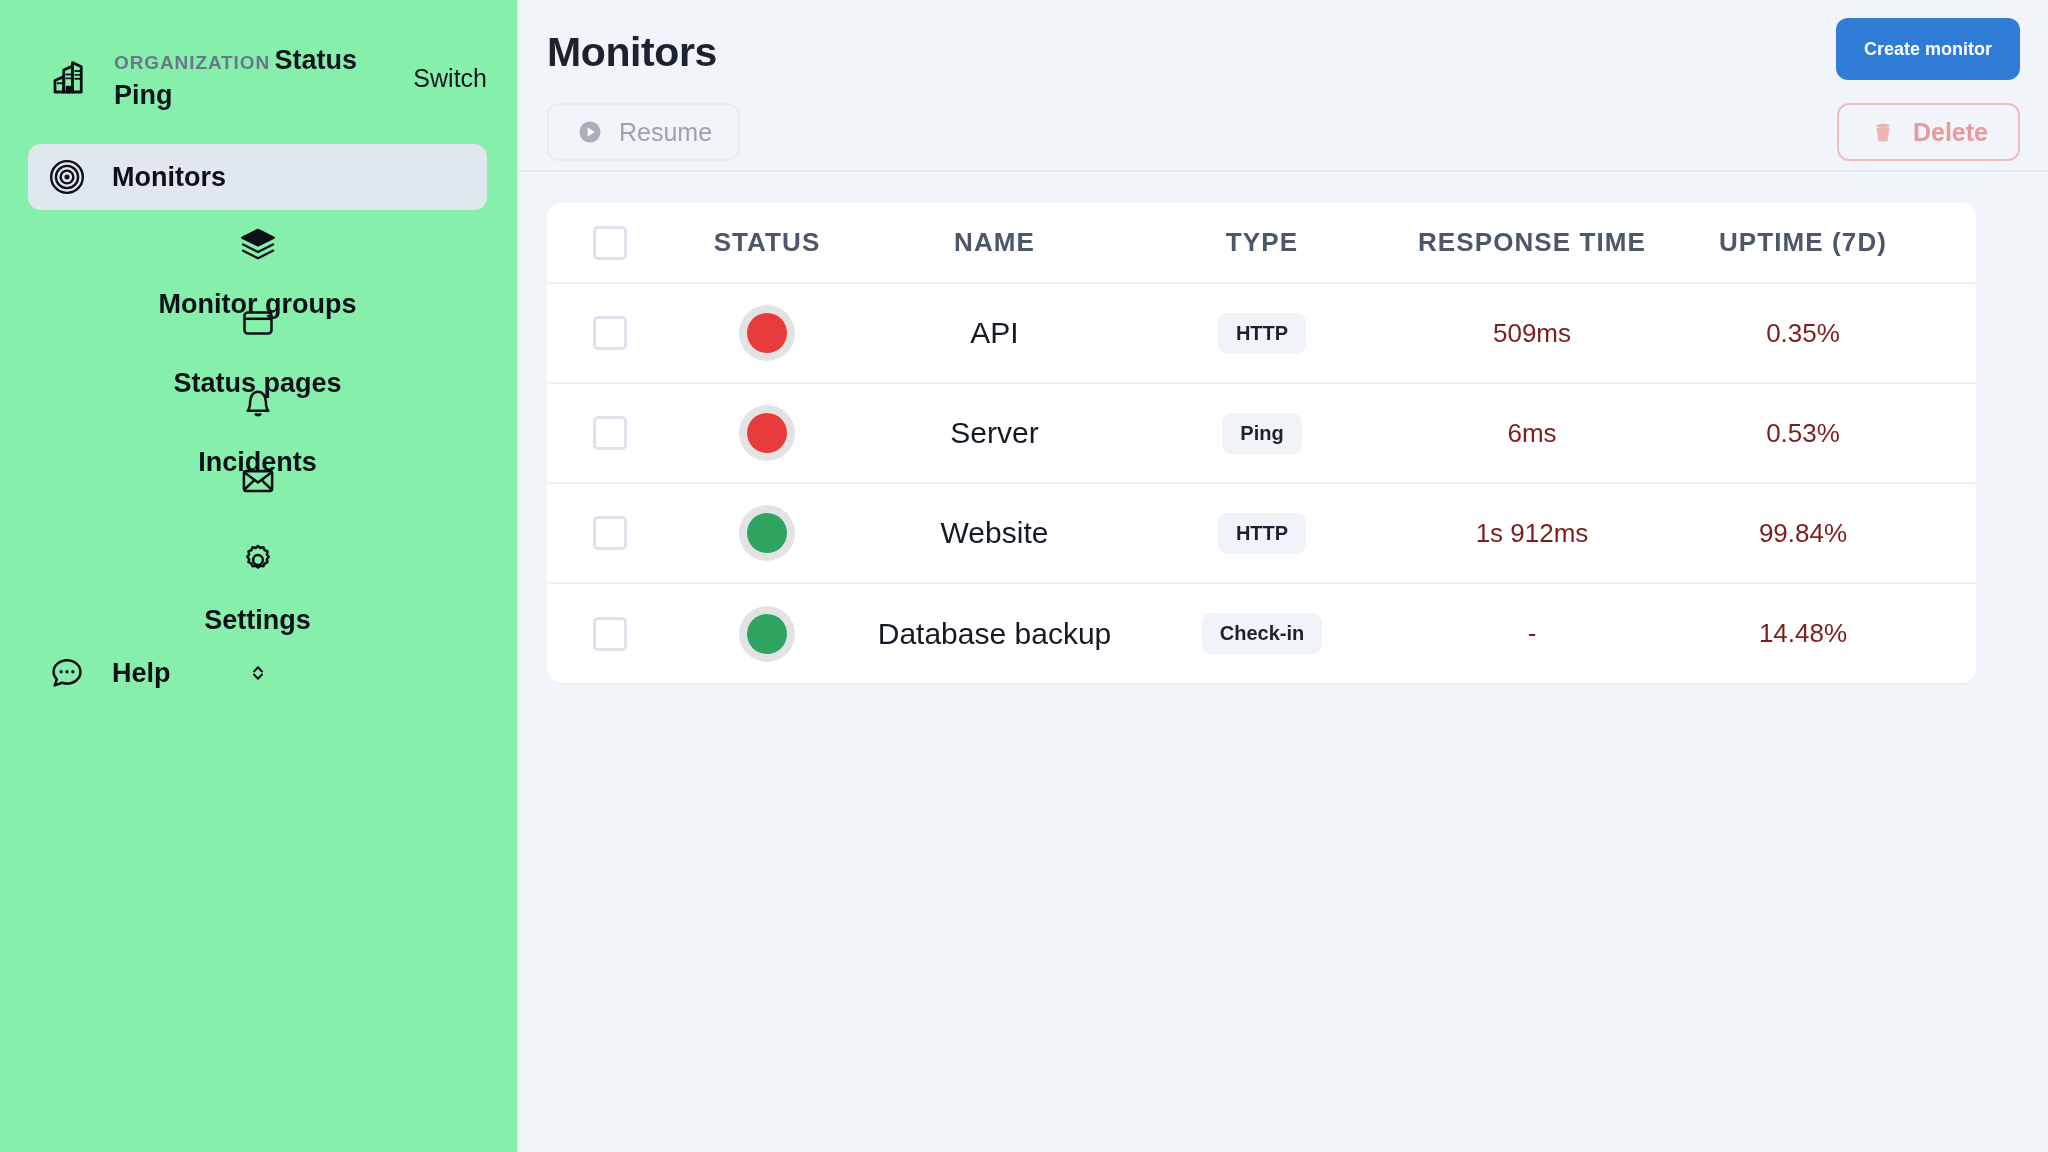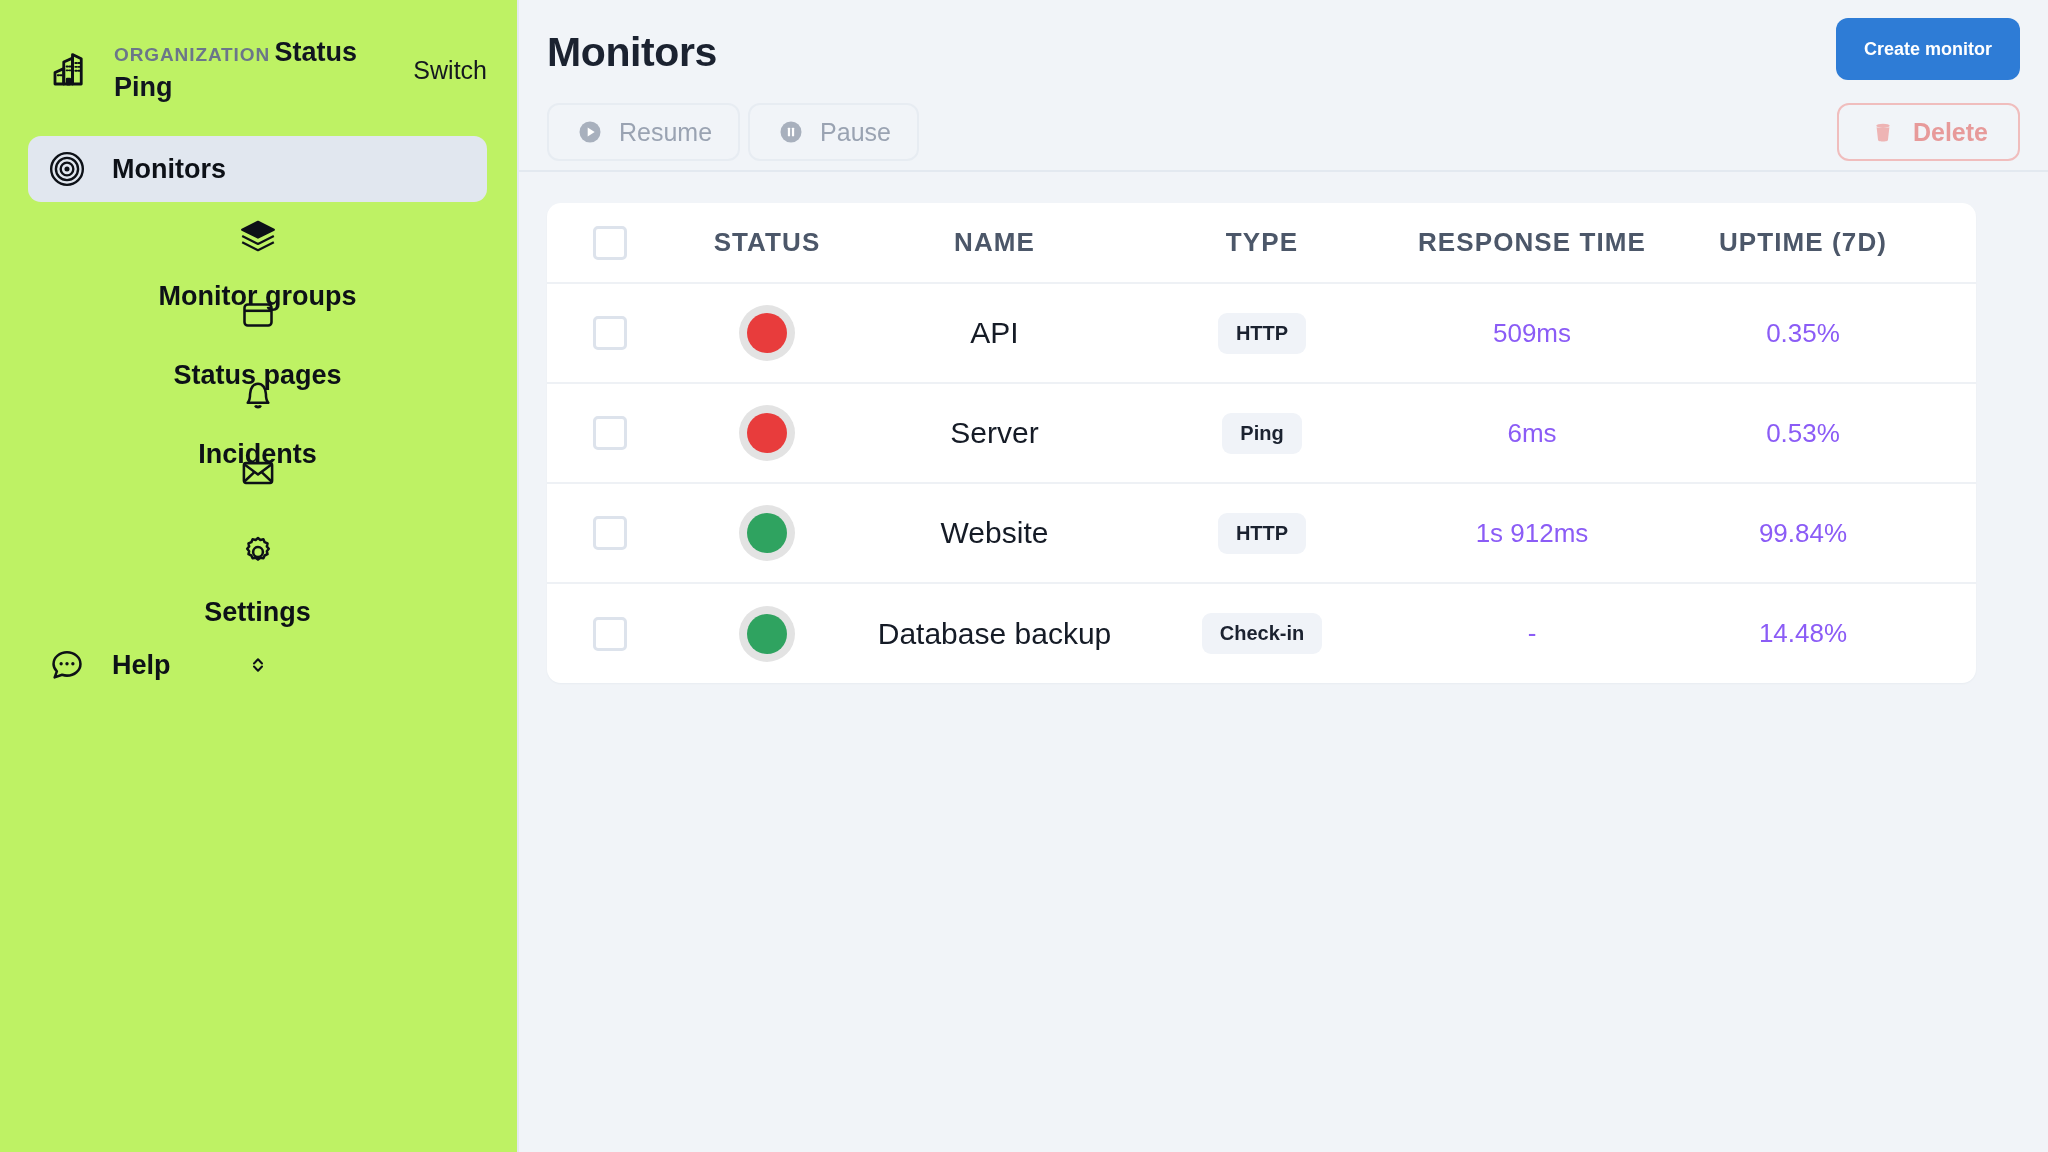--- a/index.html
+++ b/index.html
@@ -20,24 +20,24 @@
   .app {
     display: flex;
     width: 2048px;
     height: 1152px;
   }
 
   
   .sidebar {
     width: 519px;
     height: 100%;
-    background: #bef264;
+    background: #86efac;
     border-right: 2px solid #e3e9f0;
     flex: 0 0 519px;
-    padding-top: 28px;
+    padding-top: 36px;
   }
 
   .org-block {
     display: flex;
     align-items: center;
     padding: 0 30px 0 46px;
     height: 84px;
     gap: 22px;
   }
   .org-icon {
@@ -250,21 +250,21 @@
     padding: 9px 18px;
     font-size: 20px;
     font-weight: 700;
     color: #1b2230;
     white-space: nowrap;
   }
 
   .cell-num {
     font-size: 26px;
     font-weight: 400;
-    color: #8b5cf6;
+    color: #7f1d1d;
   }
 </style>
 </head>
 <body>
 
 <div class="app">
 
   <aside class="sidebar">
 
     <div class="org-block">
@@ -387,30 +387,20 @@
         <button class="btn-ghost">
           <span class="gi">
             <svg width="28" height="28" viewBox="0 0 24 24">
               <circle cx="12" cy="12" r="9" fill="#a8b0bd"></circle>
               <path d="M10 8.2 L16 12 L10 15.8 Z" fill="#ffffff"></path>
             </svg>
           </span>
           <span>Resume</span>
         </button>
 
-        <button class="btn-ghost">
-          <span class="gi">
-            <svg width="28" height="28" viewBox="0 0 24 24">
-              <circle cx="12" cy="12" r="9" fill="#a8b0bd"></circle>
-              <rect x="9.3" y="8.3" width="1.9" height="7.4" rx="0.5" fill="#ffffff"></rect>
-              <rect x="12.8" y="8.3" width="1.9" height="7.4" rx="0.5" fill="#ffffff"></rect>
-            </svg>
-          </span>
-          <span>Pause</span>
-        </button>
 
       </div>
 
       <button class="btn-danger">
         <span class="gi">
           <svg width="26" height="28" viewBox="0 0 24 24" fill="#eeb4b4">
             <ellipse cx="12" cy="6.3" rx="6.2" ry="1.9"></ellipse>
             <path d="M6.1 7.6 C7.4 8.6 16.6 8.6 17.9 7.6 L16.6 19.2 C16.5 20.2 15.6 20.8 12 20.8 C8.4 20.8 7.5 20.2 7.4 19.2 Z"></path>
           </svg>
         </span>

